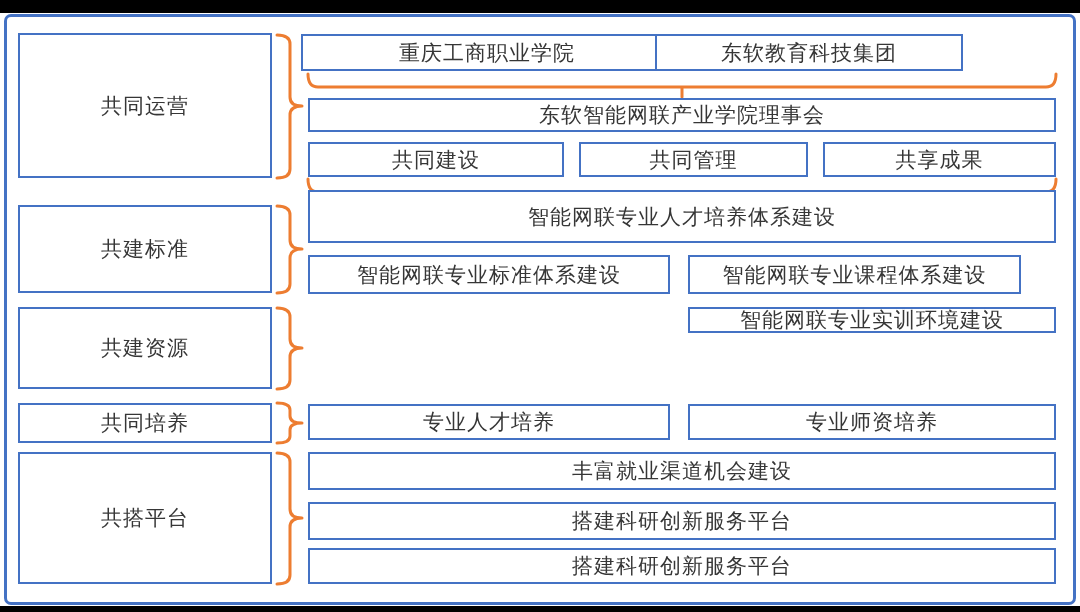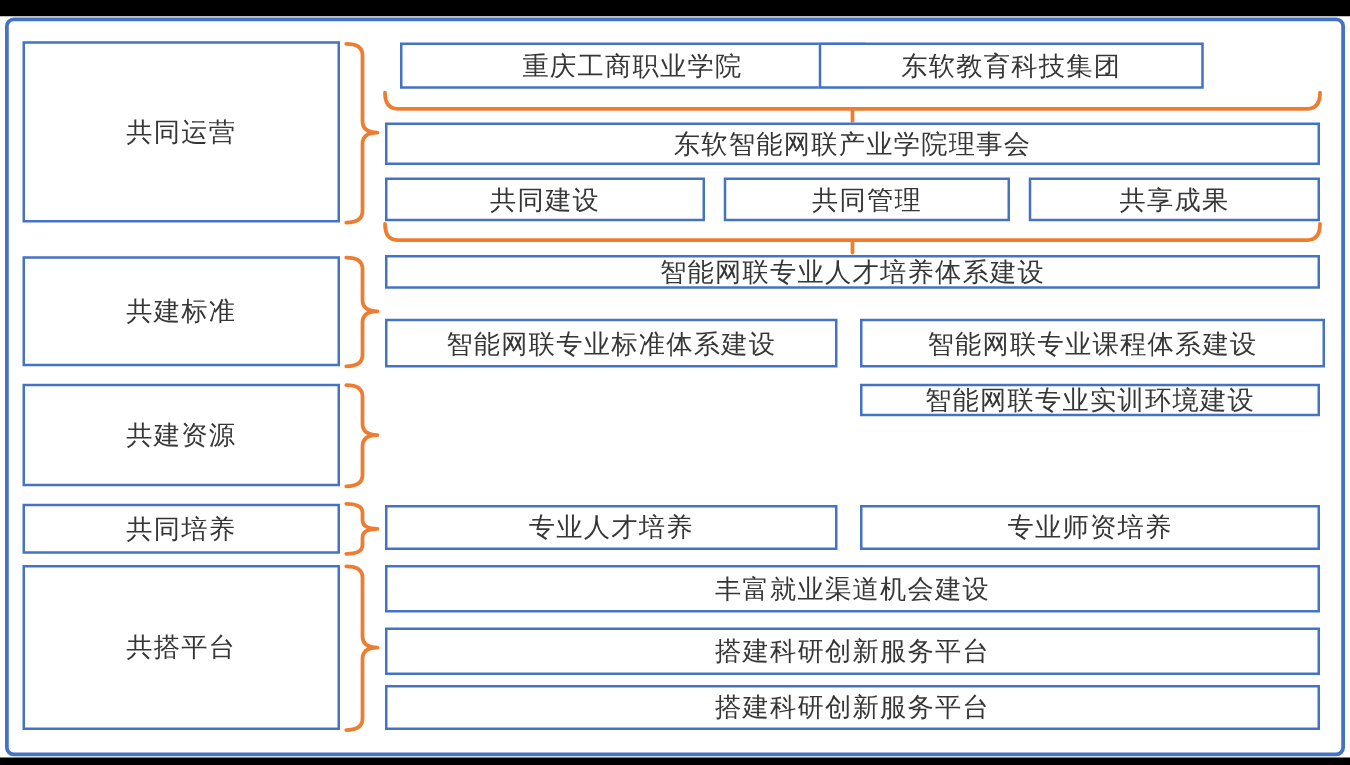--- a/index.html
+++ b/index.html
@@ -55,30 +55,30 @@
     <path class="brace" d="M 308 74 Q 308 87 318 87 L 682 87 L 682 97 L 682 87 L 1046 87 Q 1056 87 1056 74"></path>
     <path class="brace" d="M 308 179 Q 308 192 318 192 L 682 192 L 682 202 L 682 192 L 1046 192 Q 1056 192 1056 179"></path>
   </svg>
 
   <div class="box" style="left:18px;top:33px;width:254px;height:145px">共同运营</div>
   <div class="box" style="left:18px;top:205px;width:254px;height:88px">共建标准</div>
   <div class="box" style="left:18px;top:307px;width:254px;height:82px">共建资源</div>
   <div class="box" style="left:18px;top:403px;width:254px;height:40px">共同培养</div>
   <div class="box" style="left:18px;top:452px;width:254px;height:132px">共搭平台</div>
 
-  <div class="box" style="left:320px;top:34px;width:372px;height:37px">重庆工商职业学院</div>
+  <div class="box" style="left:301px;top:34px;width:372px;height:37px">重庆工商职业学院</div>
   <div class="box" style="left:655px;top:34px;width:308px;height:37px">东软教育科技集团</div>
   <div class="box" style="left:308px;top:98px;width:748px;height:34px">东软智能网联产业学院理事会</div>
   <div class="box" style="left:308px;top:142px;width:256px;height:35px">共同建设</div>
   <div class="box" style="left:579px;top:142px;width:229px;height:35px">共同管理</div>
   <div class="box" style="left:823px;top:142px;width:233px;height:35px">共享成果</div>
 
-  <div class="box" style="left:308px;top:204px;width:748px;height:27px">智能网联专业人才培养体系建设</div>
+  <div class="box" style="left:308px;top:190px;width:748px;height:53px">智能网联专业人才培养体系建设</div>
   <div class="box" style="left:308px;top:255px;width:362px;height:39px">智能网联专业标准体系建设</div>
-  <div class="box" style="left:688px;top:255px;width:372px;height:39px">智能网联专业课程体系建设</div>
+  <div class="box" style="left:688px;top:255px;width:333px;height:39px">智能网联专业课程体系建设</div>
 
   <div class="box" style="left:688px;top:307px;width:368px;height:26px">智能网联专业实训环境建设</div>
 
   <div class="box" style="left:308px;top:404px;width:362px;height:36px">专业人才培养</div>
   <div class="box" style="left:688px;top:404px;width:368px;height:36px">专业师资培养</div>
 
   <div class="box" style="left:308px;top:452px;width:748px;height:38px">丰富就业渠道机会建设</div>
   <div class="box" style="left:308px;top:502px;width:748px;height:38px">搭建科研创新服务平台</div>
   <div class="box" style="left:308px;top:548px;width:748px;height:36px">搭建科研创新服务平台</div>
 </div>

